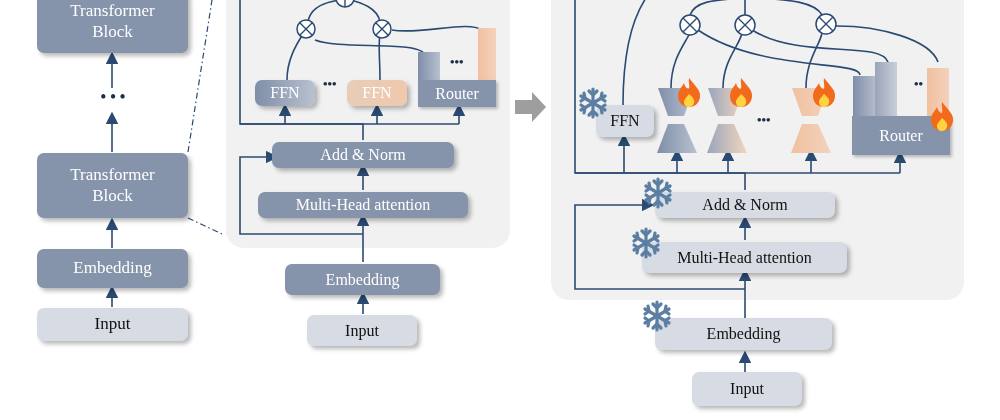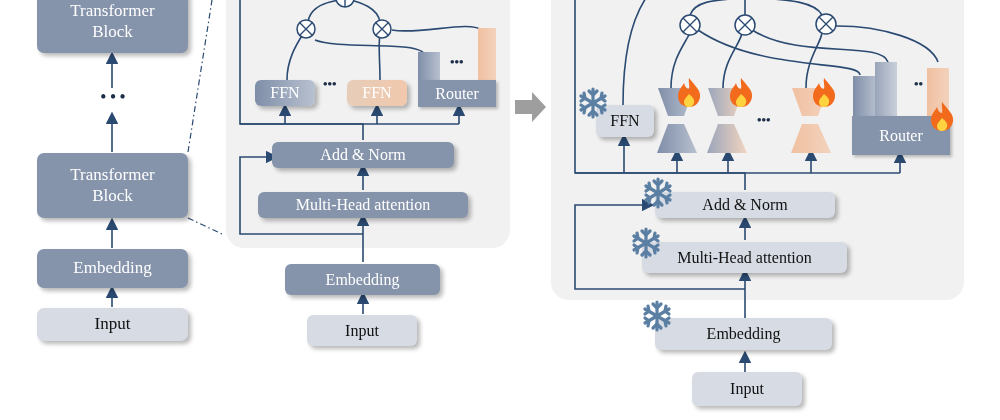--- a/index.html
+++ b/index.html
@@ -3,21 +3,21 @@
 <meta charset="utf-8">
 <style>
   html,body{margin:0;padding:0;background:#ffffff;}
   body{width:1000px;height:420px;position:relative;overflow:hidden;font-family:"Liberation Serif",serif;}
   .box{position:absolute;display:flex;align-items:center;justify-content:center;text-align:center;border-radius:7px;box-shadow:3px 3px 4px rgba(0,0,0,0.28);line-height:1.2;}
   .dark{background:#8593ab;color:#ffffff;}
   .light{background:#d6dbe4;color:#111111;}
   .panel{position:absolute;background:#f1f1f1;border-radius:18px;}
   svg.overlay{position:absolute;left:0;top:0;}
   .t17{font-size:17px;}
-  .t16{font-size:16px;border-radius:6px;}
+  .t16{font-size:16px;}
 </style>
 </head>
 <body>
 
 <div class="panel" style="left:226px;top:-20px;width:284px;height:268px;"></div>
 <div class="panel" style="left:551px;top:-20px;width:413px;height:320px;"></div>
 
 <svg class="overlay" width="1000" height="420">
   <defs>
     <marker id="ah" markerWidth="8" markerHeight="8" refX="4" refY="4" orient="auto">

